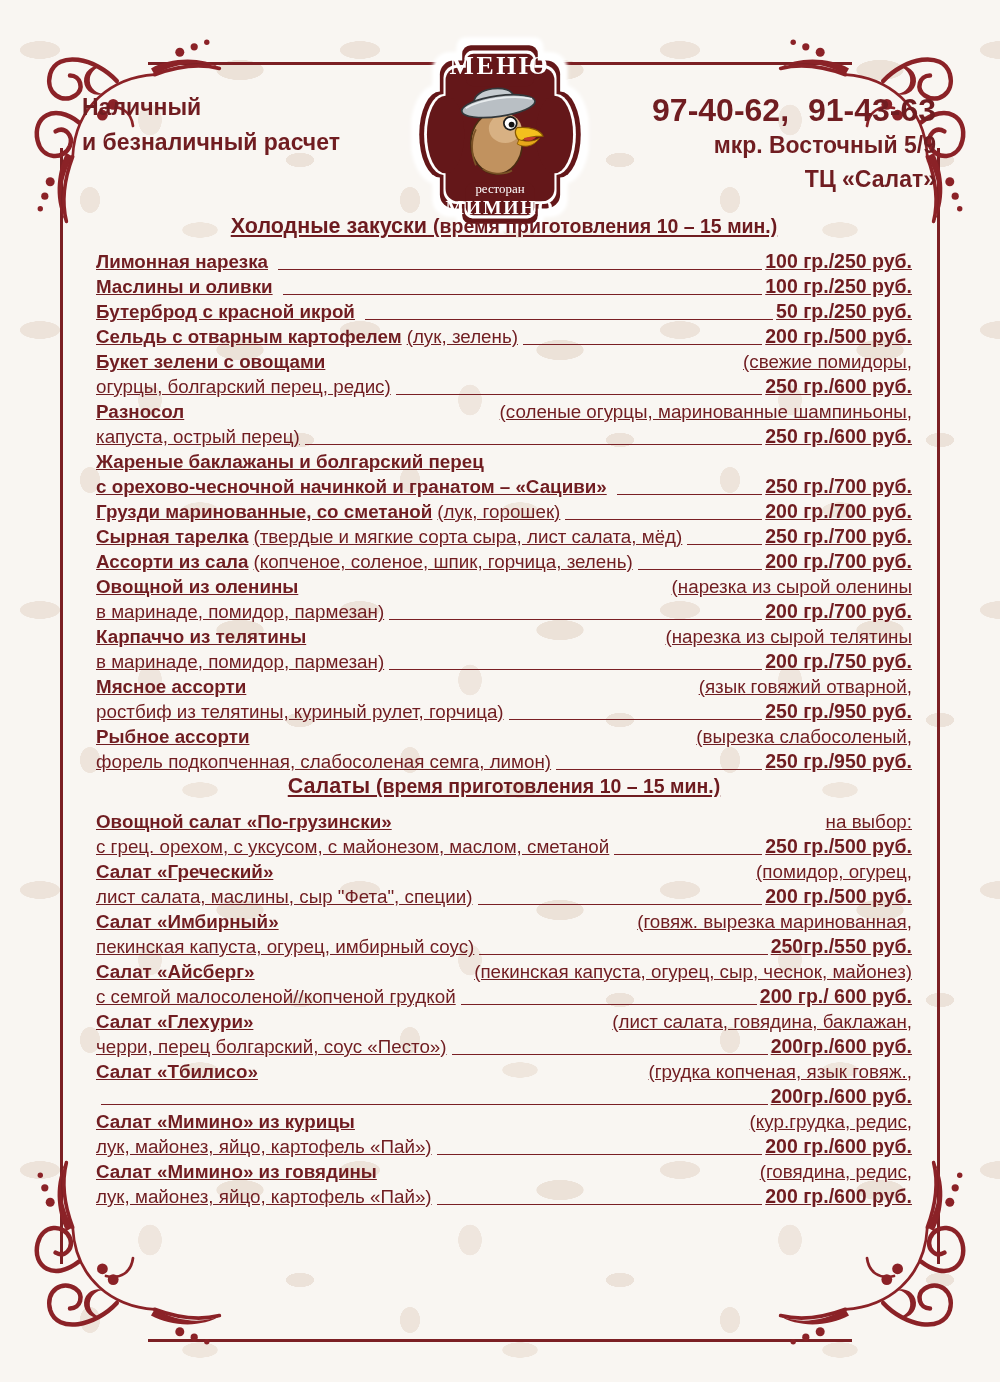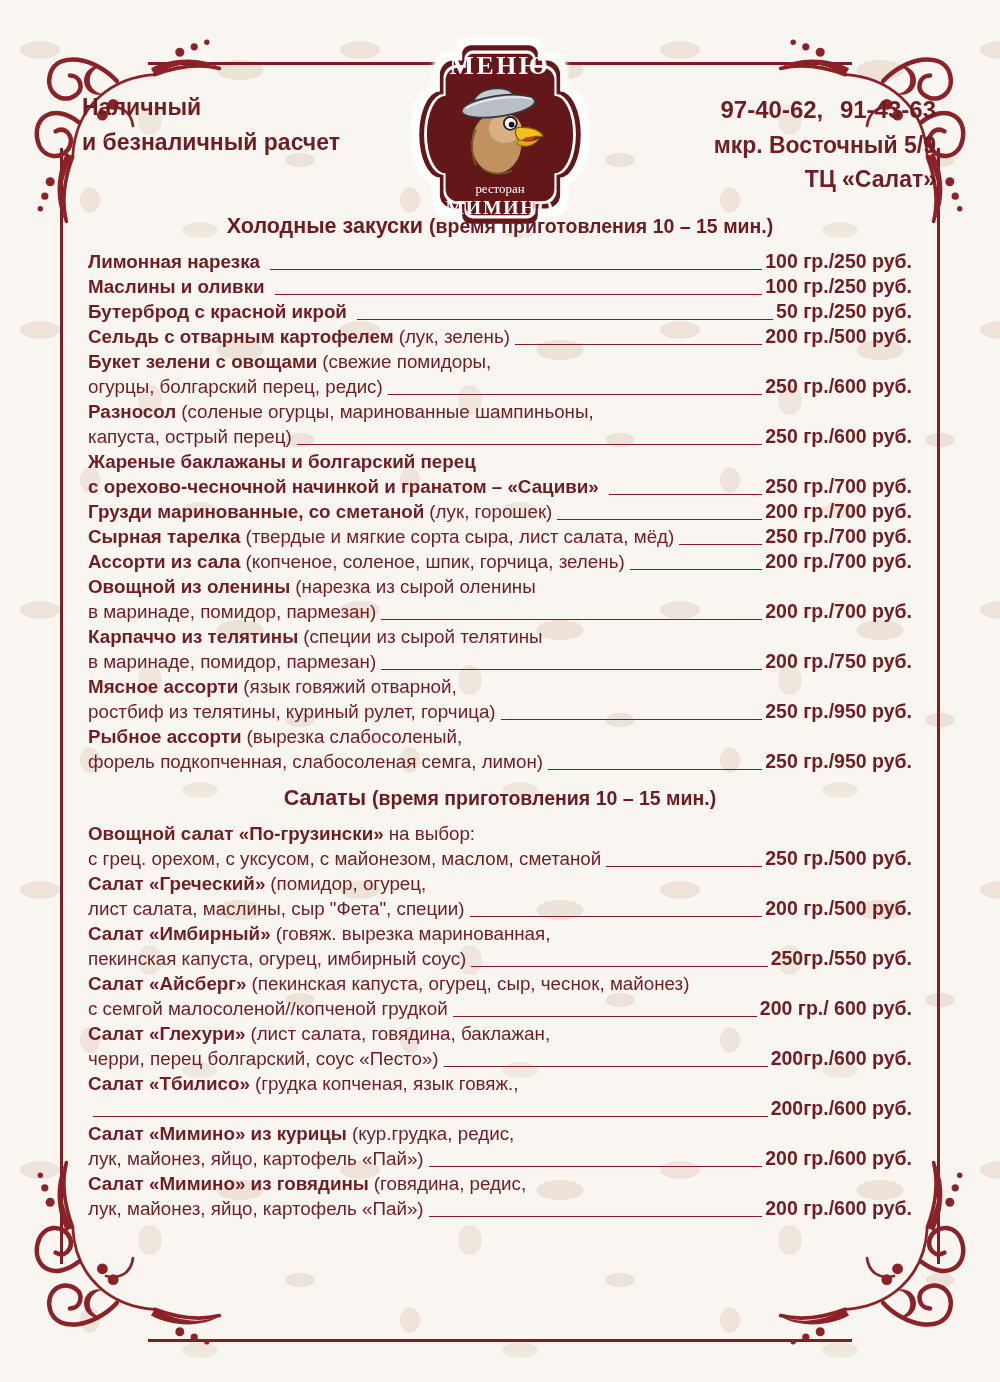--- a/index.html
+++ b/index.html
@@ -23,30 +23,30 @@
   .f-left  {left:60px;top:148px;bottom:118px;width:3px;}
   .f-right {right:60px;top:148px;bottom:118px;width:3px;}
   .corner{position:absolute;width:216px;height:216px;}
   .c-tl{left:16px;top:18px;}
   .c-tr{right:16px;top:18px;transform:scaleX(-1);}
   .c-bl{left:16px;bottom:16px;transform:scaleY(-1);}
   .c-br{right:16px;bottom:16px;transform:scale(-1,-1);}
   
   .pay-note{position:absolute;left:82px;top:90px;font-size:23px;font-weight:bold;line-height:35px;}
   .contact{position:absolute;right:64px;top:92px;text-align:right;font-weight:bold;}
-  .phones{font-size:24px;line-height:36px;word-spacing:10px;}
+  .phones{font-size:32px;line-height:36px;word-spacing:10px;}
   .addr{font-size:23px;line-height:34px;}
   .logo{position:absolute;left:50%;top:40px;transform:translateX(-50%);
         filter:drop-shadow(0 0 2px #fff) drop-shadow(0 0 2px #fff) drop-shadow(0 0 1px #fff);}
   
-  main{position:absolute;left:88px;right:88px;top:214px;}
+  main{position:absolute;left:96px;right:88px;top:214px;text-decoration:underline;}
   .section-title{text-align:center;font-size:21.5px;font-weight:bold;margin:0 0 10px;color:#6d1b1f;}
   .st-n{font-size:19.5px;}
-  .menu-section + .menu-section{margin-top:12px;}
-  .menu-line{display:flex;align-items:flex-end;font-size:18.8px;line-height:25px;}
+  .menu-section + .menu-section{}
+  .menu-line{display:flex;align-items:flex-end;font-size:18.8px;line-height:25px;justify-content:space-between;}
   .nm{font-weight:bold;}
   .nm:not(:empty){margin-right:5px;}
   .leader{flex:1 1 auto;min-width:14px;border-bottom:1.8px solid #7a2025;margin:0 3px 4px 5px;}
   .price{font-weight:bold;white-space:nowrap;font-size:19.5px;}
 </style>
 </head>
 <body>
 
 <div class="page">
 
@@ -239,21 +239,21 @@
           <div class="menu-line">
             <span class="nm"></span>
             <span class="ds">в маринаде, помидор, пармезан)</span>
             <span class="leader"></span>
             <span class="price">200 гр./700 руб.</span>
           </div>
         </div>
         <div class="menu-item">
           <div class="menu-line">
             <span class="nm">Карпаччо из телятины</span>
-            <span class="ds">(специи из сырой телятины</span>
+            <span class="ds">(нарезка из сырой телятины</span>
           </div>
           <div class="menu-line">
             <span class="nm"></span>
             <span class="ds">в маринаде, помидор, пармезан)</span>
             <span class="leader"></span>
             <span class="price">200 гр./750 руб.</span>
           </div>
         </div>
         <div class="menu-item">
           <div class="menu-line">

